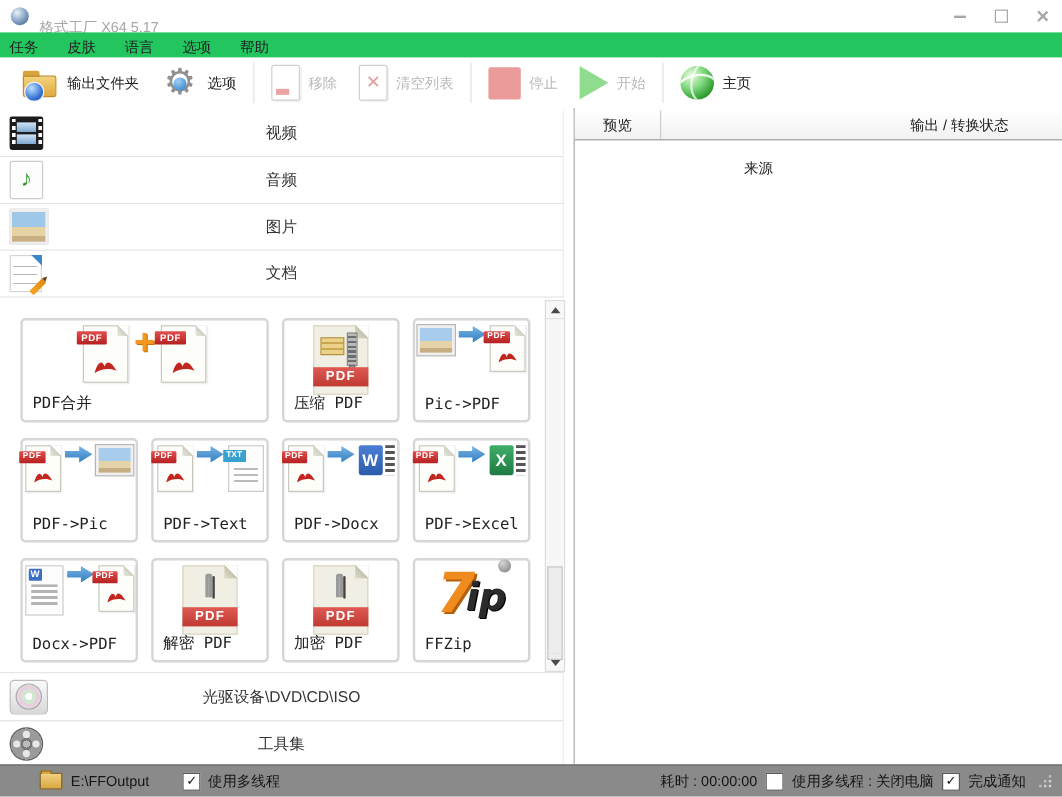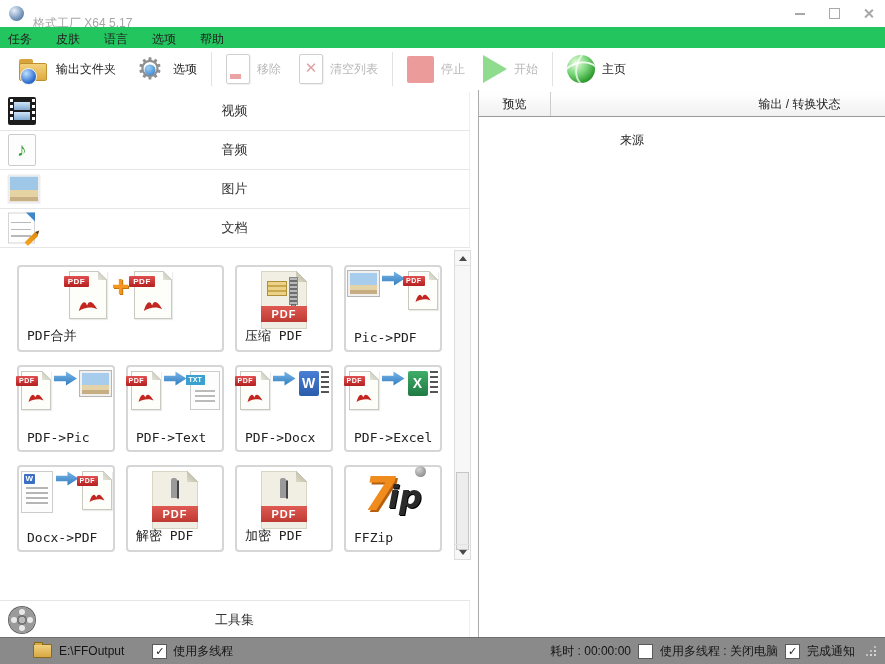--- a/index.html
+++ b/index.html
@@ -426,20 +426,24 @@
         <span class="tlabel">FFZip</span>
       </div>
     </div>
 
     <div class="vscroll">
       <div class="sb-btn sb-up"></div>
       <div class="sb-thumb"></div>
       <div class="sb-btn sb-down"></div>
     </div>
 
+    <div class="brow" style="top:470px;height:39px;border-bottom:1px solid #e6e6e6;">
+      <span class="cicon icon-cd"></span>
+      <span class="clabel">光驱设备\DVD\CD\ISO</span>
+    </div>
     <div class="brow" style="top:510px;height:37px;">
       <span class="cicon icon-reel"></span>
       <span class="clabel">工具集</span>
     </div>
   </div>
 
   <div class="rightpanel">
     <div class="thead">
       <div class="th">预览</div>
       <div class="th">来源</div>

